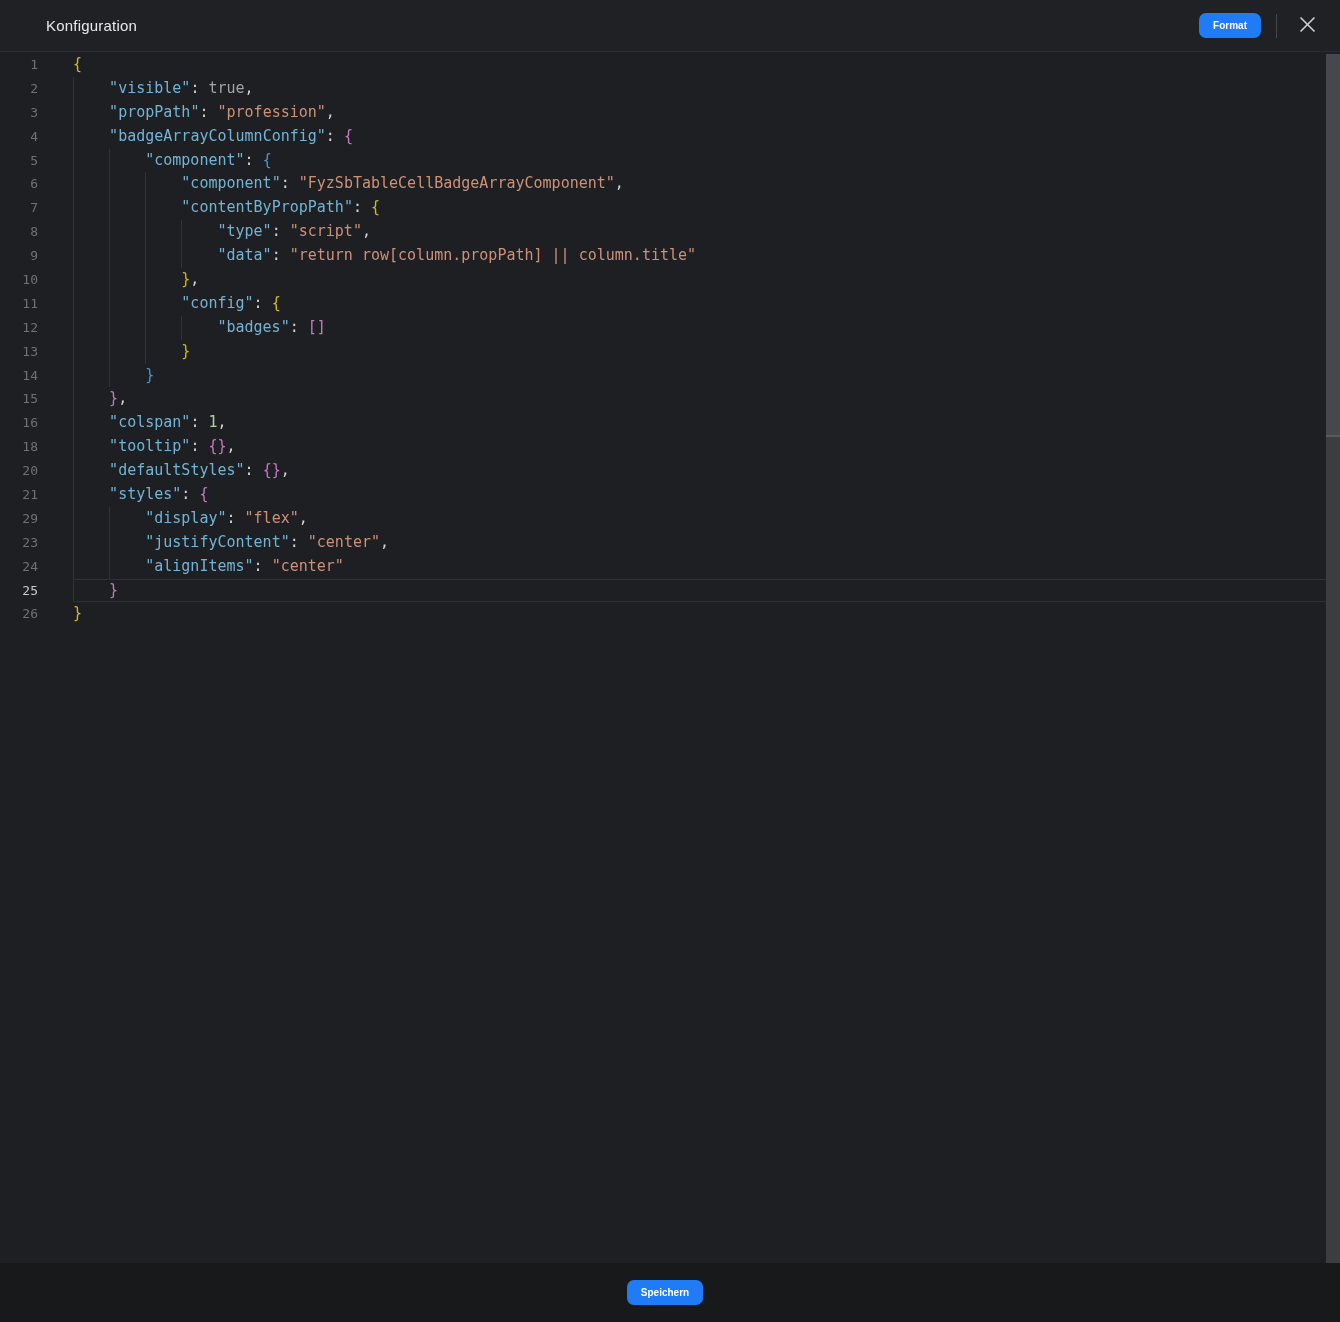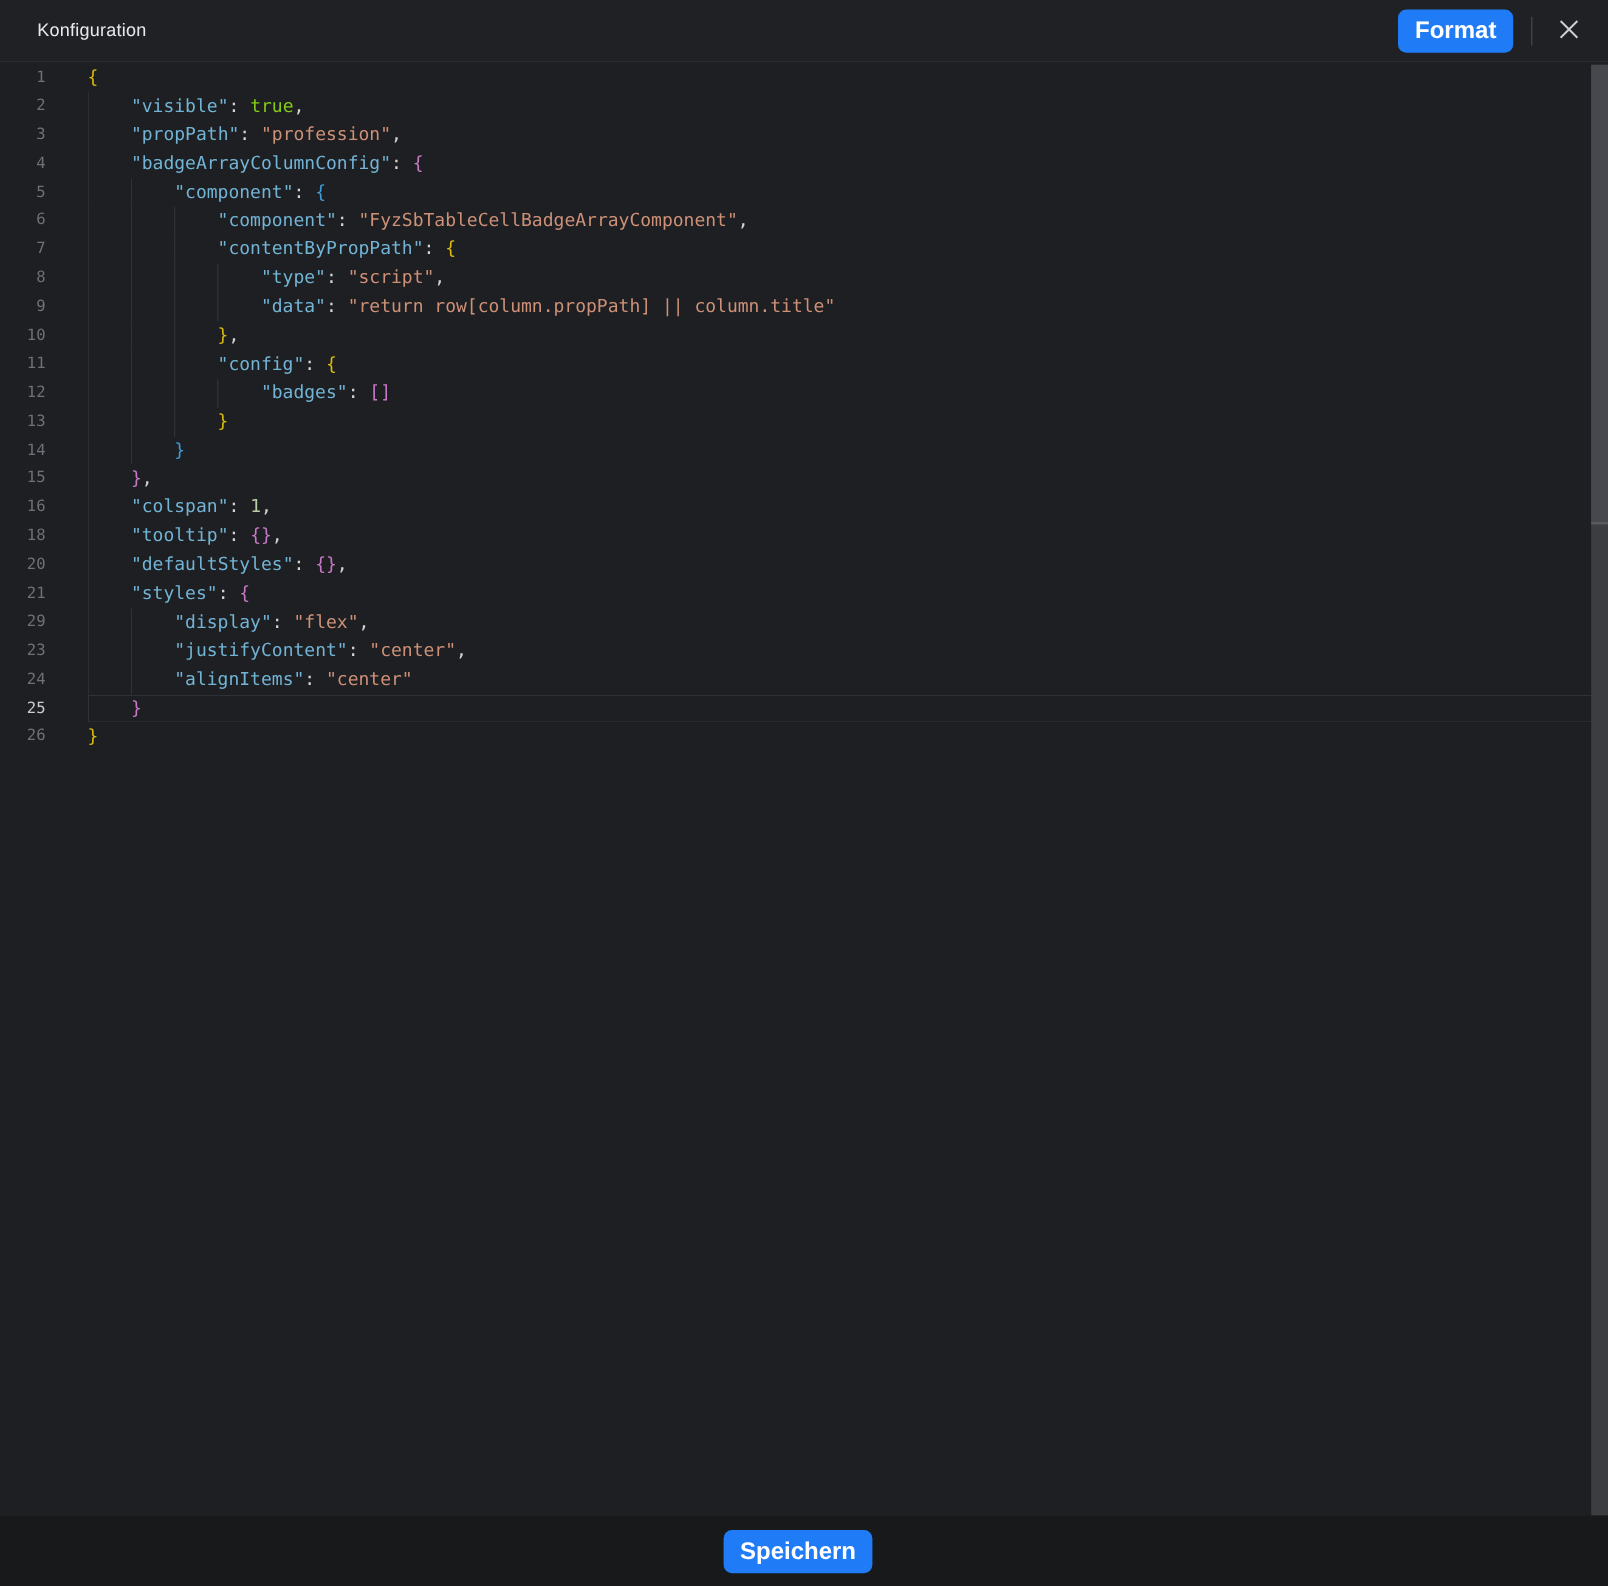--- a/index.html
+++ b/index.html
@@ -2,45 +2,45 @@
 <html><head>
 <meta charset="utf-8">
 <style>
   * { margin:0; padding:0; box-sizing:border-box; }
   html,body { width:1340px; height:1322px; background:#1e1f22; font-family:"Liberation Sans", sans-serif; overflow:hidden; }
   .dialog { width:100%; height:100%; display:flex; flex-direction:column; }
 
   
   .header { height:52px; flex:none; background:#202124; border-bottom:1px solid #2c2d31;
             display:flex; align-items:center; padding:0 18px 0 31px; }
-  .title { color:#e8e9ea; font-size:15px; letter-spacing:.2px; }
+  .title { color:#e8e9ea; font-size:15px; letter-spacing:.2px;margin-left:15px; }
   .header-right { margin-left:auto; display:flex; align-items:center; gap:15px; }
   .btn-blue { background:#1f7cf6; color:#ffffff; border:none; border-radius:7px;
-              font-family:"Liberation Sans", sans-serif; font-size:20px; font-weight:700;
+              font-family:"Liberation Sans", sans-serif; font-size:10px; font-weight:700;
               padding:7px 14px; cursor:pointer; line-height:1.1; }
   .vdiv { width:1px; height:24px; background:#47484c; }
   .close-btn { width:30px; height:30px; background:none; border:none; cursor:pointer;
                display:flex; align-items:center; justify-content:center; }
 
   
   .editor { flex:1; position:relative; background:#1e1f22; overflow:hidden; }
   .code-lines { font-family:"DejaVu Sans Mono", "Liberation Mono", monospace;
                 font-size:15px; line-height:23.9px; padding-top:1px; }
   .row { display:flex; height:23.9px; }
   .gut { flex:none; width:73px; text-align:right; padding-right:35px;
          color:#6e7177; font-size:13px; line-height:23.9px;
          font-family:"DejaVu Sans Mono", "Liberation Mono", monospace; }
   .gut.cur-n { color:#c9cbce;padding-left:16px; }
   .content { flex:1; white-space:pre; }
   .row.cur .content { box-shadow: inset 0 1px 0 #2f3136, inset 0 -1px 0 #2f3136, inset 1px 0 0 #2f3136; }
   .ind { display:inline-block; width:4ch; height:23.9px; box-shadow: inset 1px 0 0 #303237; vertical-align:top; }
 
   .tok-key { color:#72b4d6; }
   .tok-str { color:#ce9178; }
-  .tok-bo  { color:#84cc16; }
+  .tok-bo  { color:#a3a3a3; }
   .tok-num { color:#b5cea8; }
   .tok-pu  { color:#d4d4d4; }
   .tok-b1  { color:#d8b90f; }
   .tok-b2  { color:#c678c6; }
   .tok-b3  { color:#3f9bd8; }
 
   
   .sb-track { position:absolute; top:2px; right:0; width:14px; height:calc(100% - 2px); background:#3c3d41; }
   .sb-thumb { position:absolute; top:0; left:0; width:14px; height:383px; background:#47484d; border-bottom:2px solid #595a5e; }
 

